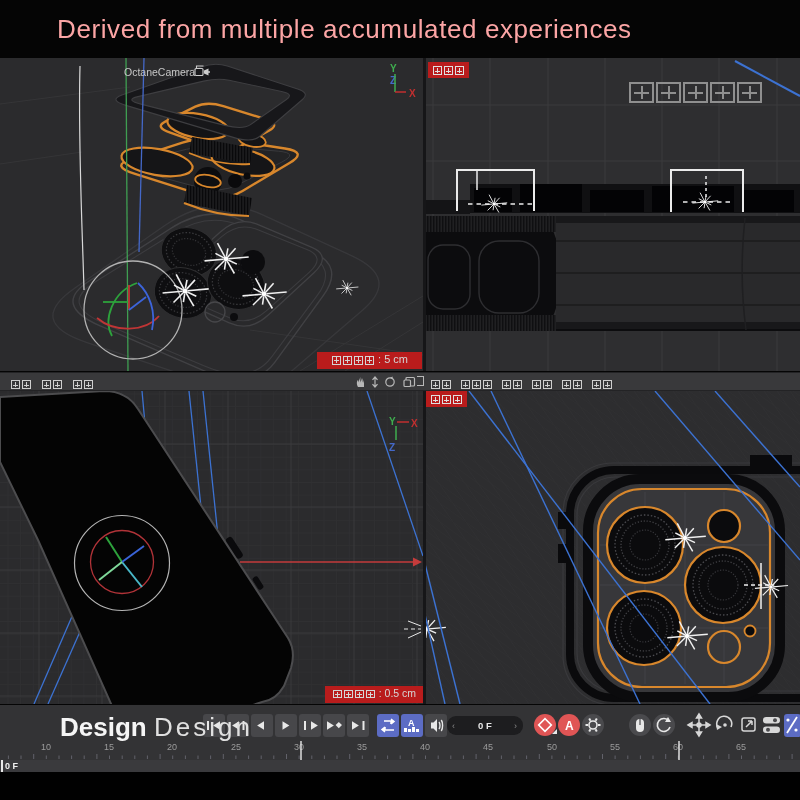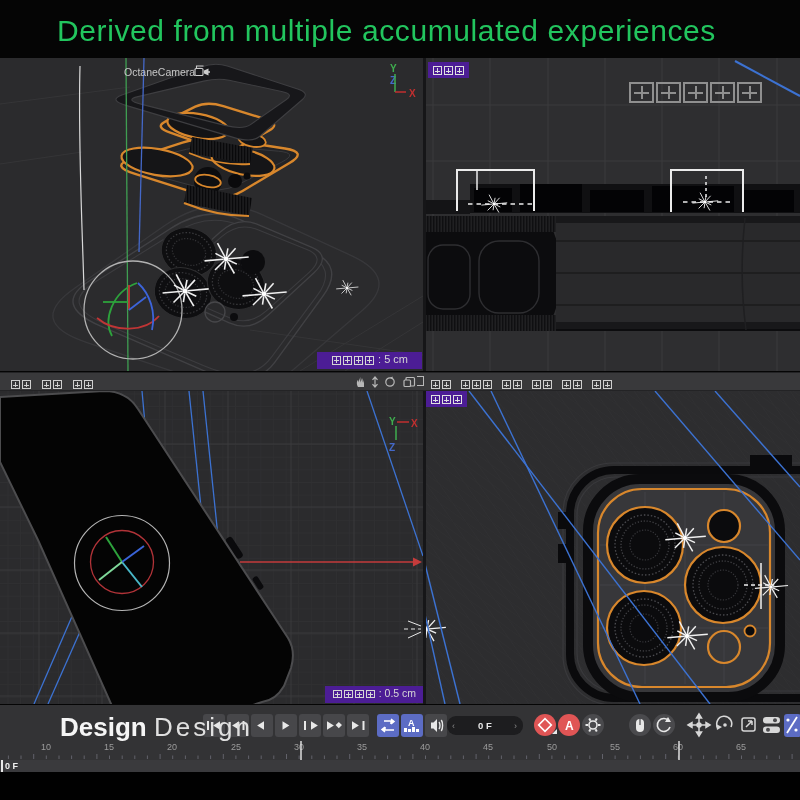--- a/index.html
+++ b/index.html
@@ -2,24 +2,24 @@
 <html><head><meta charset="utf-8"><style>
 *{margin:0;padding:0;box-sizing:border-box}
 body{width:800px;height:800px;background:#000;font-family:"Liberation Sans",sans-serif;overflow:hidden}
 #page{position:relative;width:800px;height:800px;background:#050505}
 .cjk{display:inline-block;border:1.2px solid;position:relative;vertical-align:middle;margin:0 1px}
 .cjk::before{content:"";position:absolute;left:15%;right:15%;top:48%;border-top:1.2px solid;border-color:inherit}
 .cjk::after{content:"";position:absolute;top:12%;bottom:12%;left:48%;border-left:1.2px solid;border-color:inherit}
 .cjkb{border-width:2px}
 .cjkb::before{border-top-width:2px}
 .cjkb::after{border-left-width:2px}
-.lbl{position:absolute;background:#4c1d95;padding:1px 4px 2px;line-height:13px}
+.lbl{position:absolute;background:#b91c1c;padding:1px 4px 2px;line-height:13px}
 </style></head><body>
 <div id="page">
-  <div style="position:absolute;left:57px;top:14px;color:#22c55e;font-size:30px;letter-spacing:0.6px;white-space:nowrap">Derived from multiple accumulated experiences</div>
+  <div style="position:absolute;left:57px;top:14px;color:#fca5a5;font-size:26px;letter-spacing:0.6px;white-space:nowrap">Derived from multiple accumulated experiences</div>
 
   <svg width="423" height="313" viewBox="0 58 423 313" style="position:absolute;left:0;top:58px">
       <defs>
         <pattern id="ribs" width="3" height="8" patternUnits="userSpaceOnUse">
           <rect width="3" height="8" fill="#1b1b1d"></rect>
           <rect x="1.1" width="1.1" height="8" fill="#070709"></rect>
         </pattern>
       </defs>
       <rect x="0" y="58" width="423" height="313" fill="#2b2b2d"></rect>
       <g stroke="#353537" stroke-width="1" fill="none">

